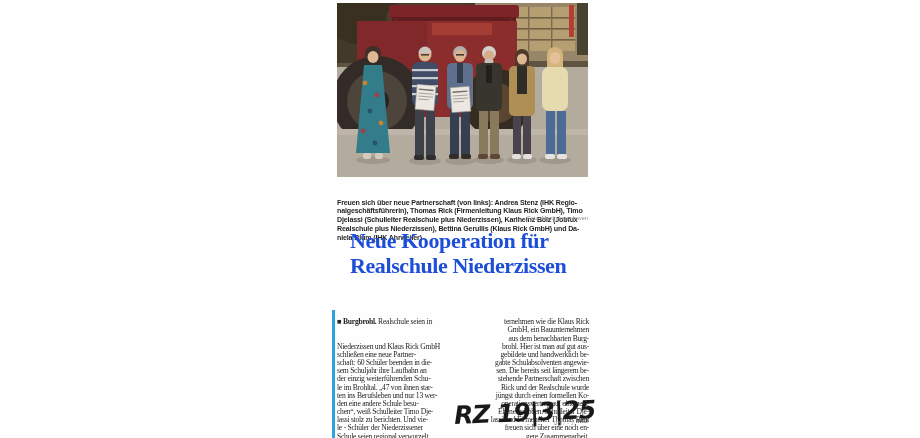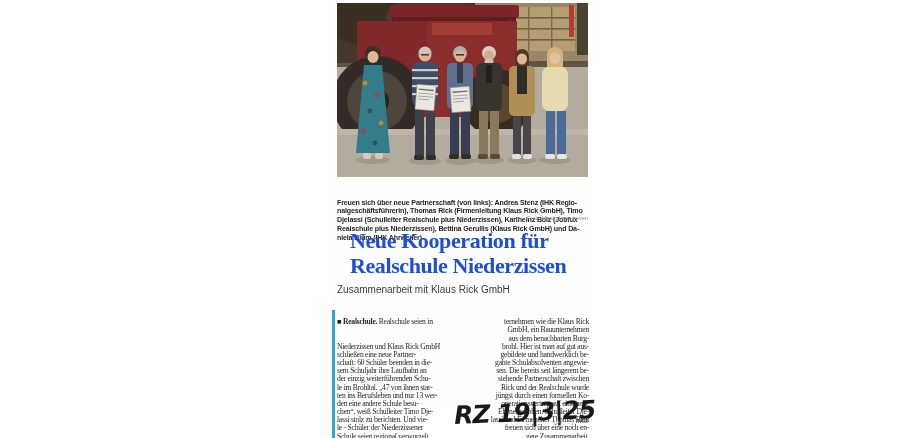--- a/index.html
+++ b/index.html
@@ -276,25 +276,24 @@
       <div>Freuen sich über neue Partnerschaft (von links): Andrea Stenz (IHK Regio-
 nalgeschäftsführerin), Thomas Rick (Firmenleitung Klaus Rick GmbH), Timo
 Djelassi (Schulleiter Realschule plus Niederzissen), Karlheinz Bolz (Jobfux
 Realschule plus Niederzissen), Bettina Gerullis (Klaus Rick GmbH) und Da-
 niela Blum (IHK Ahrweiler).</div>
       <span class="credit">Foto: Martin Ingenhoven</span>
     </div>
 
     <h1 class="headline">Neue Kooperation für
 Realschule Niederzissen</h1>
-    <h2 class="subhead">Zusammenarbeit mit Klaus Rick GmbH</h2>
 
     <div class="body">
       <div class="col col1">
-        <div class="line"><span class="lead">■ Realschule.</span><span> Realschule seien in</span></div>
+        <div class="line"><span class="lead">■ Burgbrohl.</span><span> Realschule seien in</span></div>
         <div>Niederzissen und Klaus Rick GmbH
 schließen eine neue Partner-
 schaft: 60 Schüler beenden in die-
 sem Schuljahr ihre Laufbahn an
 der einzig weiterführenden Schu-
 le im Brohltal. „47 von ihnen star-
 ten ins Berufsleben und nur 13 wer-
 den eine andere Schule besu-
 chen“, weiß Schulleiter Timo Dje-
 lassi stolz zu berichten. Und vie-

